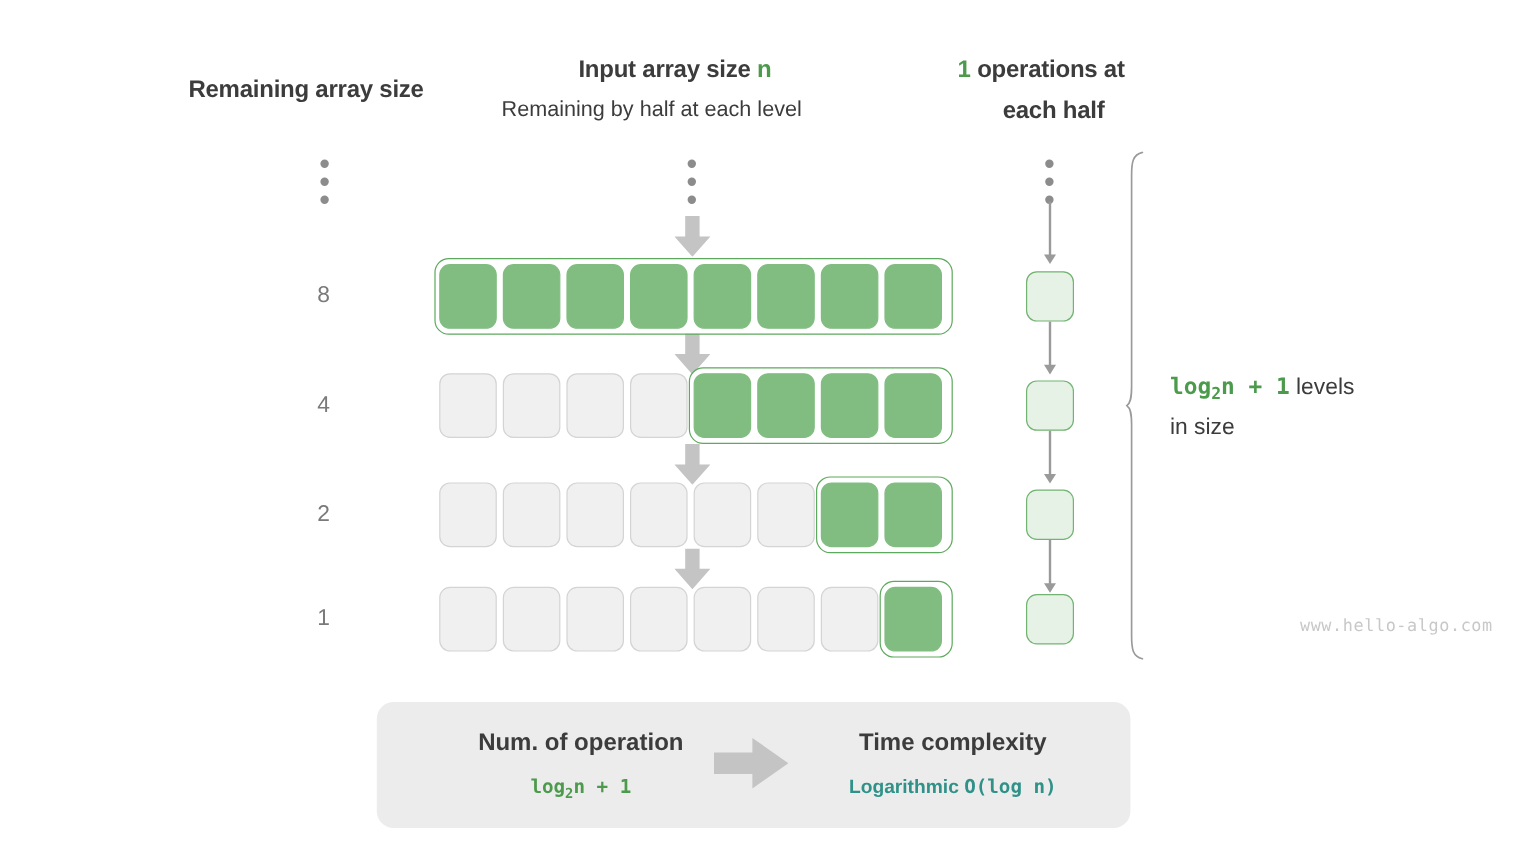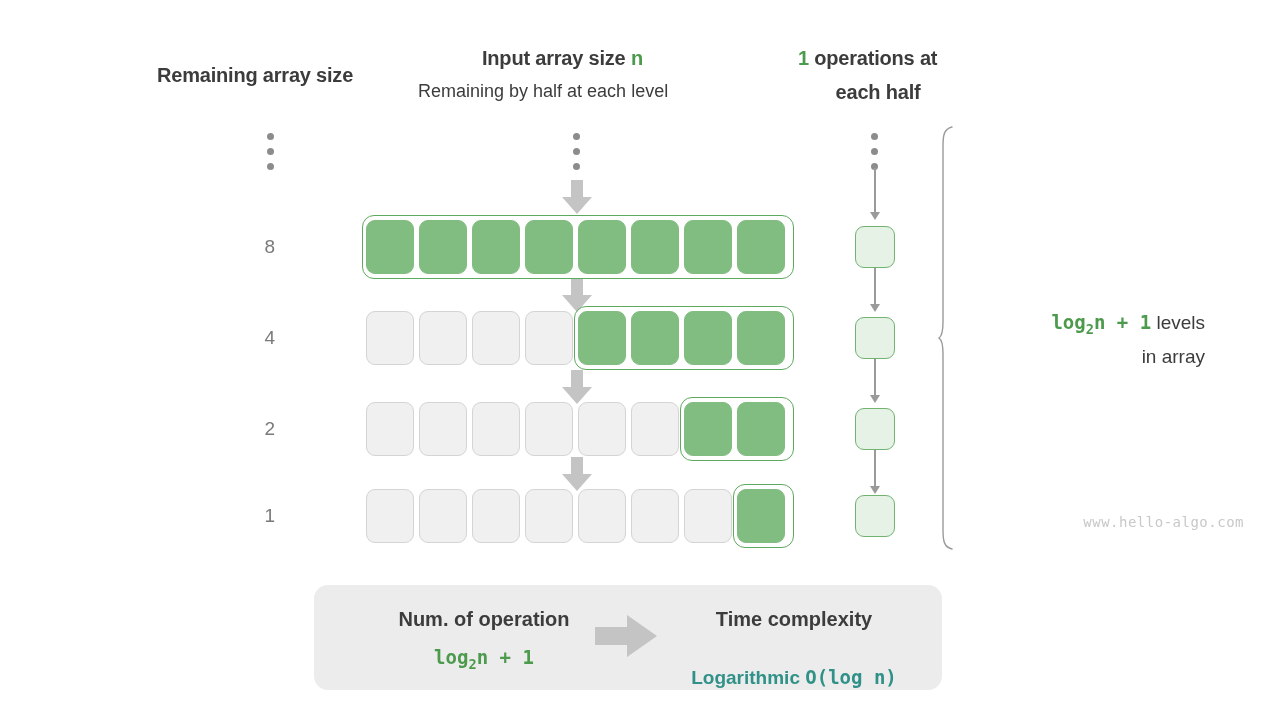--- a/index.html
+++ b/index.html
@@ -64,36 +64,36 @@
   .ophead{
     position:absolute;width:0;height:0;
     border-left:5px solid transparent;border-right:5px solid transparent;
     border-top:8px solid #9a9a9a;
   }
 
   
   .brace svg{display:block;}
 
   .right-note{
-    font-size:19px;color:#3c3c3c;text-align:right;line-height:28px;
+    font-size:19px;color:#3c3c3c;text-align:left;line-height:28px;
     white-space:nowrap;
   }
   .right-note .mono-green{font-size:19px;}
 
   
   .summary{
     position:absolute;left:314px;top:585px;width:628px;height:105px;
     background:#ececec;border-radius:14px;
   }
   .sum-title{
     position:absolute;font-weight:bold;font-size:20px;color:#3c3c3c;
     white-space:nowrap;text-align:center;
   }
   .sum-val{
-    position:absolute;font-size:19px;white-space:nowrap;text-align:center;
+    position:absolute;font-size:16px;white-space:nowrap;text-align:center;
   }
   .teal{
     color:#2f9188;font-weight:bold;
   }
   .teal-mono{
     color:#2f9188;font-family:"DejaVu Sans Mono","Liberation Mono",monospace;
     font-weight:bold;
   }
   .rarrow svg{display:block;}
 
@@ -229,35 +229,35 @@
   <div class="abs brace" style="left:938px;top:126px;">
     <svg width="24" height="424" viewBox="0 0 24 424" fill="none">
       <path d="M14 1 C6 3 5 9 5 20 L5 196 C5 206 4 210 1 212 C4 214 5 218 5 228 L5 404 C5 415 6 421 14 423" stroke="#9a9a9a" stroke-width="1.4" fill="none" stroke-linecap="round"></path>
     </svg>
   </div>
 
   <div class="abs right-note" style="left:975px;top:308px;width:230px;">
     <div>
       <span class="mono-green"><span>log</span><sub>2</sub><span>n + 1</span></span><span>  levels</span>
     </div>
-    <div>in array</div>
+    <div>in size</div>
   </div>
 
   <div class="summary">
     <div class="sum-title" style="left:36px;top:23px;width:268px;">Num. of operation</div>
     <div class="sum-val mono-green" style="left:36px;top:61px;width:268px;"><span>log</span><sub>2</sub><span>n + 1</span></div>
 
     <div class="abs rarrow" style="left:281px;top:30px;">
       <svg width="62" height="42" viewBox="0 0 62 42">
         <path d="M0 12 H32 V0 L62 21 L32 42 V30 H0 Z" fill="#c4c4c4"></path>
       </svg>
     </div>
 
     <div class="sum-title" style="left:360px;top:23px;width:240px;">Time complexity</div>
-    <div class="sum-val" style="left:350px;top:61px;width:260px;margin-top:20px;">
+    <div class="sum-val" style="left:350px;top:61px;width:260px;">
       <span class="teal">Logarithmic</span>
       <span class="teal-mono">O(log n)</span>
     </div>
   </div>
 
   <div class="watermark">www.hello-algo.com</div>
 
 </div>
 
 </body></html>

